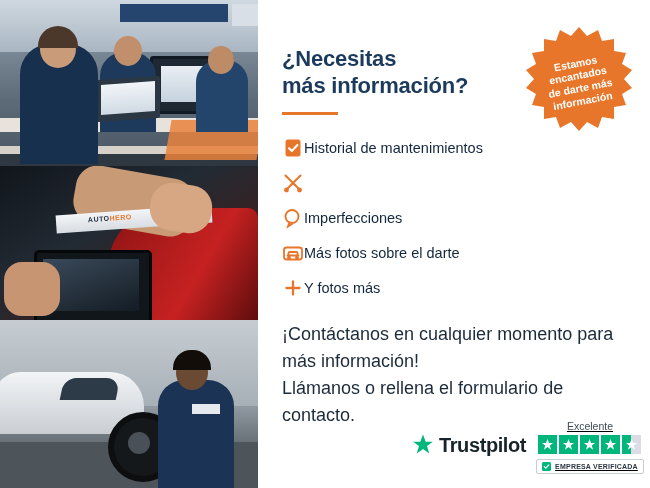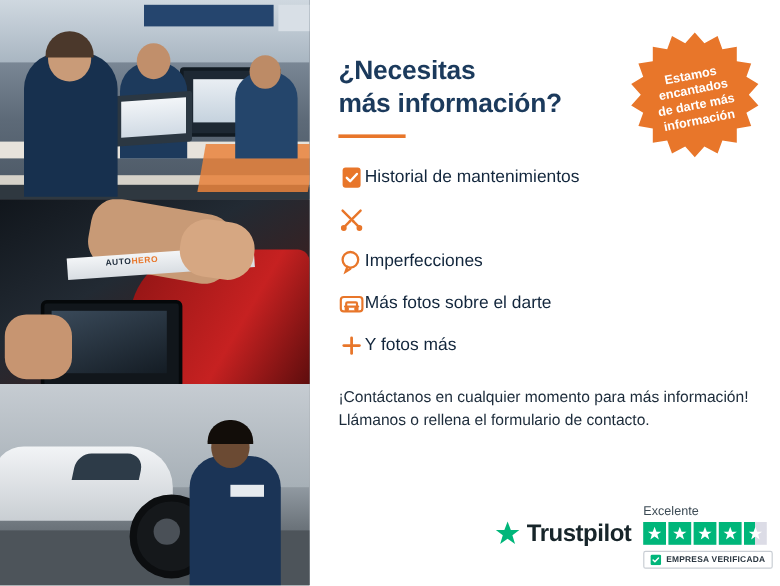--- a/index.html
+++ b/index.html
@@ -116,41 +116,41 @@
   }
   .rule{width:56px;height:3px;background:#e8762a;margin:0 0 16px 0;}
   ul.features{list-style:none;margin:0;padding:0;}
   ul.features li{
     display:flex;align-items:center;height:34px;margin-bottom:1px;
   }
   .ficon{width:22px;height:22px;flex:0 0 22px;display:flex;align-items:center;justify-content:center;}
   .ficon svg{display:block;}
   .flabel{font-size:14.5px;color:#12263c;}
   .note{
-    margin-top:16px;font-size:13px;line-height:1.5;color:#1c2b3a;
+    margin-top:16px;font-size:18px;line-height:1.5;color:#1c2b3a;
   }
   
   .badge{
     position:absolute;right:16px;top:26px;width:110px;height:110px;
   }
   .badge svg{position:absolute;inset:0;}
   .badge-inner{
     position:absolute;inset:0;display:flex;flex-direction:column;
     align-items:center;justify-content:center;
     transform:rotate(-11deg);color:#ffffff;text-align:center;
   }
   .badge-inner .bico{margin-bottom:2px;}
   .badge-line{font-size:10.5px;font-weight:bold;line-height:1.2;}
   
   .tp{
     position:absolute;left:154px;bottom:14px;display:flex;align-items:flex-start;gap:10px;
   }
   .tp-logo{display:flex;align-items:flex-start;gap:5px;margin-top:14px;}
   .tp-logo .tpname{font-size:20px;font-weight:bold;color:#17252a;letter-spacing:-.4px;}
-  .tp-right{display:flex;flex-direction:column;align-items:flex-start;}
+  .tp-right{display:flex;flex-direction:column;align-items:center;text-decoration:underline;}
   .tp-excel{font-size:10.5px;color:#3d4b55;margin-bottom:3px;}
   .stars{display:flex;gap:2px;}
   .star{width:19px;height:19px;background:#00b67a;display:flex;align-items:center;justify-content:center;}
   .star.half{background:linear-gradient(90deg,#00b67a 50%,#dcdce6 50%);}
   .verified{
     margin-top:5px;display:flex;align-items:center;gap:4px;
     border:1px solid #c9ced4;border-radius:2px;padding:2px 5px;background:#fff;
   }
   .verified .vtxt{font-size:7px;font-weight:bold;color:#2a3640;letter-spacing:.2px;}
 </style>

